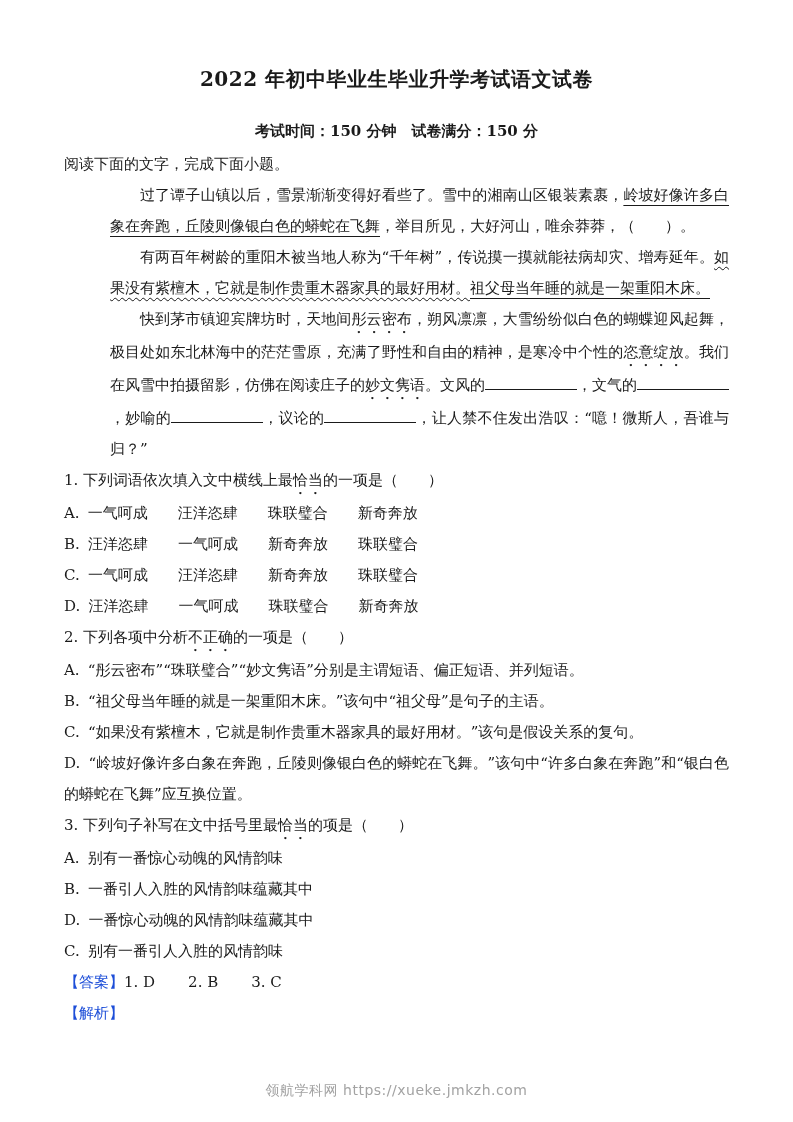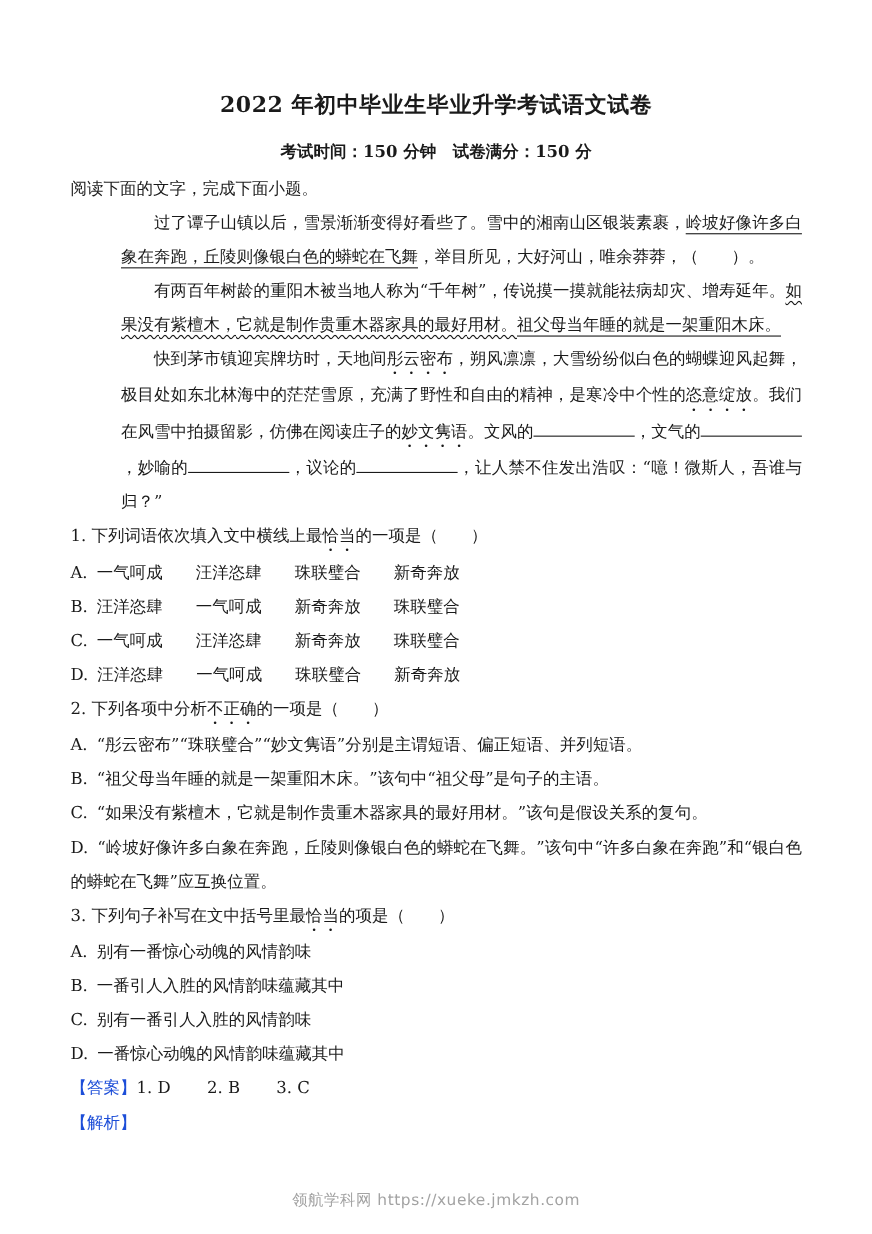--- a/index.html
+++ b/index.html
@@ -14,29 +14,29 @@
     color: #1a1a1a;
   }
   .content {
     padding: 64px 64px 0 64px;
   }
   .page-title {
     text-align: center;
     font-size: 20px;
     font-weight: bold;
     line-height: 30px;
-    margin: 16px;
+    margin: 0;
     letter-spacing: 0.5px;
   }
   .exam-meta {
     text-align: center;
     font-size: 15px;
     font-weight: bold;
     line-height: 24px;
-    margin-top: 4px;
+    margin-top: 25px;
   }
   .section-heading {
     font-size: 16.5px;
     font-weight: bold;
     line-height: 26px;
     margin-top: 15px;
   }
   .doc-body {
     font-size: 15px;
     line-height: 31px;
@@ -116,22 +116,22 @@
         <div class="line"><span class="option-label">A.</span><span>“彤云密布”“珠联璧合”“妙文隽语”分别是主谓短语、偏正短语、并列短语。</span></div>
         <div class="line"><span class="option-label">B.</span><span>“祖父母当年睡的就是一架重阳木床。”该句中“祖父母”是句子的主语。</span></div>
         <div class="line"><span class="option-label">C.</span><span>“如果没有紫檀木，它就是制作贵重木器家具的最好用材。”该句是假设关系的复句。</span></div>
         <div class="line"><span class="option-label">D.</span><span>“岭坡好像许多白象在奔跑，丘陵则像银白色的蟒蛇在飞舞。”该句中“许多白象在奔跑”和“银白色的蟒蛇在飞舞”应互换位置。</span></div>
       </div>
 
       <div>
         <div class="line"><span>3. 下列句子补写在文中括号里最</span><span class="dots">恰当</span><span>的项是（　　）</span></div>
         <div class="line"><span class="option-label">A.</span><span>别有一番惊心动魄的风情韵味</span></div>
         <div class="line"><span class="option-label">B.</span><span>一番引人入胜的风情韵味蕴藏其中</span></div>
+        <div class="line"><span class="option-label">D.</span><span>一番惊心动魄的风情韵味蕴藏其中</span></div>
         <div class="line"><span class="option-label">C.</span><span>别有一番引人入胜的风情韵味</span></div>
-        <div class="line"><span class="option-label">D.</span><span>一番惊心动魄的风情韵味蕴藏其中</span></div>
       </div>
 
       <div class="line"><span class="accent">【答案】</span><span class="answer-item">1. D</span><span class="answer-item">2. B</span><span class="answer-item">3. C</span></div>
 
       <div class="line"><span class="accent">【解析】</span></div>
 
     </div>
   </div>
 
   <div class="watermark">领航学科网 https://xueke.jmkzh.com</div>

